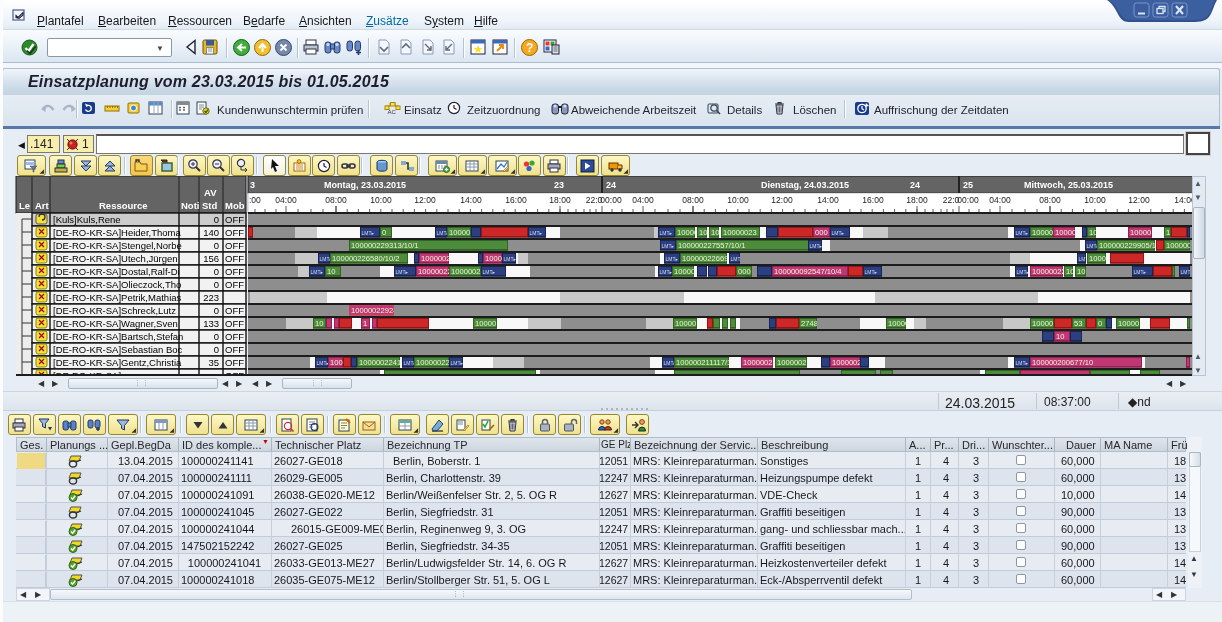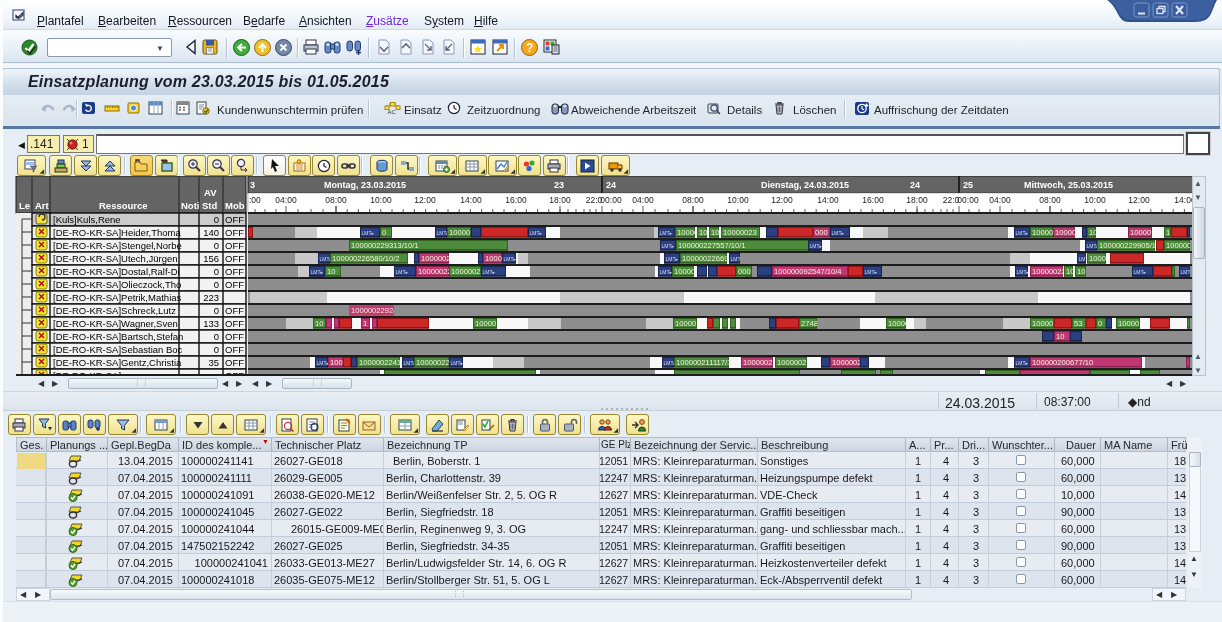--- a/index.html
+++ b/index.html
@@ -9,21 +9,21 @@
 <div class="ab" style="left:0;top:0;width:1222px;height:30px;background:linear-gradient(#ffffff,#eef4fa 70%,#e2ebf4);border-bottom:1px solid #cdd9e4"></div>
 <div class="ab" style="left:12px;top:8px"><svg width="14" height="14" viewBox="0 0 14 14">
       <rect x="1" y="2" width="11" height="10" fill="#f4f6f9" stroke="#556a9a" stroke-width="1.3"></rect>
       <path d="M4 7.5 L6 9.5 L11 4.5 L11 7 L7 10.5 L4 9.5 Z" fill="none" stroke="#223" stroke-width="1.1"></path>
     </svg></div>
 <div class="ab" style="left:37px;top:14px;font-size:12px;color:#16181c"><span style="text-decoration:underline">P</span>lantafel</div>
 <div class="ab" style="left:98px;top:14px;font-size:12px;color:#16181c"><span style="text-decoration:underline">B</span>earbeiten</div>
 <div class="ab" style="left:168px;top:14px;font-size:12px;color:#16181c"><span style="text-decoration:underline">R</span>essourcen</div>
 <div class="ab" style="left:243px;top:14px;font-size:12px;color:#16181c">B<span style="text-decoration:underline">e</span>darfe</div>
 <div class="ab" style="left:299px;top:14px;font-size:12px;color:#16181c"><span style="text-decoration:underline">A</span>nsichten</div>
-<div class="ab" style="left:366px;top:14px;font-size:12px;color:#6d28d9"><span style="text-decoration:underline">Z</span>usätze</div>
+<div class="ab" style="left:366px;top:14px;font-size:12px;color:#0369a1"><span style="text-decoration:underline">Z</span>usätze</div>
 <div class="ab" style="left:424px;top:14px;font-size:12px;color:#16181c">S<span style="text-decoration:underline">y</span>stem</div>
 <div class="ab" style="left:474px;top:14px;font-size:12px;color:#16181c"><span style="text-decoration:underline">H</span>ilfe</div>
 <div class="ab" style="left:0;top:30px;width:1222px;height:33px;background:linear-gradient(#fafcfe,#e7eff7 60%,#dbe6f1);border-bottom:1px solid #a9bccd"></div>
 <div class="ab" style="left:21px;top:39px"><svg width="17" height="17" viewBox="0 0 17 17">
       <circle cx="8.5" cy="8.5" r="7.5" fill="#2d8a28"></circle>
       <circle cx="8.5" cy="8.5" r="7.5" fill="none" stroke="#1a5a18"></circle>
       <path d="M4.5 9 L7.5 12 L12.5 5" fill="none" stroke="#fff" stroke-width="2.2"></path>
       <path d="M6 11.5 L9 14.5 L14.5 7.5" fill="none" stroke="#222" stroke-width="1.4"></path>
     </svg></div>
 <div class="ab" style="left:47px;top:38px;width:125px;height:19px;background:#fff;border:1px solid #8899aa;border-radius:2px"></div>
@@ -1538,21 +1538,21 @@
 <div class="ab" style="left:16px;top:503px;width:1170px;height:17px;background:#dde4ee;border-bottom:1px solid #c2ccd8"></div>
 <div class="ab" style="left:17px;top:504px;width:29px;height:16px;border-right:1px solid #c2ccd8"></div>
 <div class="ab" style="left:68px;top:505px"><svg width="16" height="13" viewBox="0 0 16 13">
       <path d="M3 1 L13 1 L11 6 L1 6 Z" fill="#f2d820" stroke="#555"></path>
       <ellipse cx="5" cy="9" rx="3.6" ry="3" fill="none" stroke="#333" stroke-width="1.4"></ellipse>
       <path d="M8 7 L13 5" stroke="#333" stroke-width="1.2"></path>
     </svg></div>
 <div class="ab" style="left:107px;top:506px;width:71px;font-size:11px;color:#17181c;white-space:nowrap;overflow:hidden;text-align:right;padding:0 5px">07.04.2015</div>
 <div class="ab" style="left:178px;top:506px;width:93px;font-size:11px;color:#17181c;white-space:nowrap;overflow:hidden;text-align:left;padding:0 3px">100000241045</div>
 <div class="ab" style="left:271px;top:506px;width:112px;font-size:11px;color:#17181c;white-space:nowrap;overflow:hidden;text-align:left;padding:0 3px">26027-GE022</div>
-<div class="ab" style="left:383px;top:506px;width:216px;font-size:11px;color:#17181c;white-space:nowrap;overflow:hidden;text-align:left;padding:0 3px">Berlin, Siegfriedstr. 18</div>
+<div class="ab" style="left:383px;top:506px;width:216px;font-size:11px;color:#17181c;white-space:nowrap;overflow:hidden;text-align:left;padding:0 3px">Berlin, Siegfriedstr. 31</div>
 <div class="ab" style="left:599px;top:506px;width:31px;font-size:10.5px;color:#17181c;white-space:nowrap;overflow:hidden;text-align:right;padding:0 3px 0 0">12051</div>
 <div class="ab" style="left:630px;top:506px;width:127px;font-size:11px;color:#17181c;white-space:nowrap;overflow:hidden;text-align:left;padding:0 3px">MRS: Kleinreparaturman...</div>
 <div class="ab" style="left:757px;top:506px;width:148px;font-size:11px;color:#17181c;white-space:nowrap;overflow:hidden;text-align:left;padding:0 3px">Graffiti beseitigen</div>
 <div class="ab" style="left:905px;top:506px;width:25px;font-size:11px;color:#17181c;white-space:nowrap;overflow:hidden;text-align:right;padding:0 9px">1</div>
 <div class="ab" style="left:930px;top:506px;width:28px;font-size:11px;color:#17181c;white-space:nowrap;overflow:hidden;text-align:right;padding:0 9px">4</div>
 <div class="ab" style="left:958px;top:506px;width:30px;font-size:11px;color:#17181c;white-space:nowrap;overflow:hidden;text-align:right;padding:0 9px">3</div>
 <div class="ab" style="left:1054px;top:506px;width:46px;font-size:11px;color:#17181c;white-space:nowrap;overflow:hidden;text-align:right;padding:0 7px">90,000</div>
 <div class="ab" style="left:1167px;top:506px;width:21px;font-size:11px;color:#17181c;white-space:nowrap;overflow:hidden;text-align:right;padding:0 7px">13</div>
 <div class="ab" style="left:46px;top:503px;width:1px;height:17px;background:#c6d0dc"></div>
 <div class="ab" style="left:107px;top:503px;width:1px;height:17px;background:#c6d0dc"></div>
@@ -1644,21 +1644,21 @@
 <div class="ab" style="left:1016px;top:540px;width:10px;height:10px;background:#fff;border:1px solid #8a98a8;border-radius:2px"></div>
 <div class="ab" style="left:16px;top:554px;width:1170px;height:17px;background:#e7ebf2;border-bottom:1px solid #c2ccd8"></div>
 <div class="ab" style="left:17px;top:555px;width:29px;height:16px;border-right:1px solid #c2ccd8"></div>
 <div class="ab" style="left:68px;top:556px"><svg width="16" height="13" viewBox="0 0 16 13">
       <path d="M4 1 L14 1 L12 6 L2 6 Z" fill="#f2d820" stroke="#555"></path>
       <path d="M9 7 L14 5" stroke="#333" stroke-width="1.2"></path>
       <circle cx="5" cy="8.5" r="4" fill="#5aa030" stroke="#2a6a14"></circle>
       <path d="M3 8.5 L4.6 10.2 L7.2 6.8" fill="none" stroke="#fff" stroke-width="1.4"></path>
     </svg></div>
 <div class="ab" style="left:107px;top:557px;width:71px;font-size:11px;color:#17181c;white-space:nowrap;overflow:hidden;text-align:right;padding:0 5px">07.04.2015</div>
-<div class="ab" style="left:178px;top:557px;width:93px;font-size:11px;color:#17181c;white-space:nowrap;overflow:hidden;text-align:right;padding:0 3px">100000241041</div>
+<div class="ab" style="left:178px;top:557px;width:93px;font-size:11px;color:#17181c;white-space:nowrap;overflow:hidden;text-align:center;padding:0 3px">100000241041</div>
 <div class="ab" style="left:271px;top:557px;width:112px;font-size:11px;color:#17181c;white-space:nowrap;overflow:hidden;text-align:left;padding:0 3px">26033-GE013-ME27</div>
 <div class="ab" style="left:383px;top:557px;width:216px;font-size:11px;color:#17181c;white-space:nowrap;overflow:hidden;text-align:left;padding:0 3px">Berlin/Ludwigsfelder Str. 14, 6. OG  R</div>
 <div class="ab" style="left:599px;top:557px;width:31px;font-size:10.5px;color:#17181c;white-space:nowrap;overflow:hidden;text-align:right;padding:0 3px 0 0">12627</div>
 <div class="ab" style="left:630px;top:557px;width:127px;font-size:11px;color:#17181c;white-space:nowrap;overflow:hidden;text-align:left;padding:0 3px">MRS: Kleinreparaturman...</div>
 <div class="ab" style="left:757px;top:557px;width:148px;font-size:11px;color:#17181c;white-space:nowrap;overflow:hidden;text-align:left;padding:0 3px">Heizkostenverteiler defekt</div>
 <div class="ab" style="left:905px;top:557px;width:25px;font-size:11px;color:#17181c;white-space:nowrap;overflow:hidden;text-align:right;padding:0 9px">1</div>
 <div class="ab" style="left:930px;top:557px;width:28px;font-size:11px;color:#17181c;white-space:nowrap;overflow:hidden;text-align:right;padding:0 9px">4</div>
 <div class="ab" style="left:958px;top:557px;width:30px;font-size:11px;color:#17181c;white-space:nowrap;overflow:hidden;text-align:right;padding:0 9px">3</div>
 <div class="ab" style="left:1054px;top:557px;width:46px;font-size:11px;color:#17181c;white-space:nowrap;overflow:hidden;text-align:right;padding:0 7px">60,000</div>
 <div class="ab" style="left:1167px;top:557px;width:21px;font-size:11px;color:#17181c;white-space:nowrap;overflow:hidden;text-align:right;padding:0 7px">14</div>

